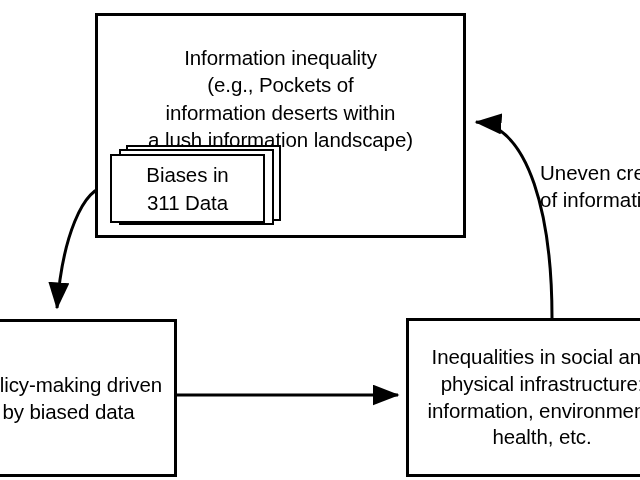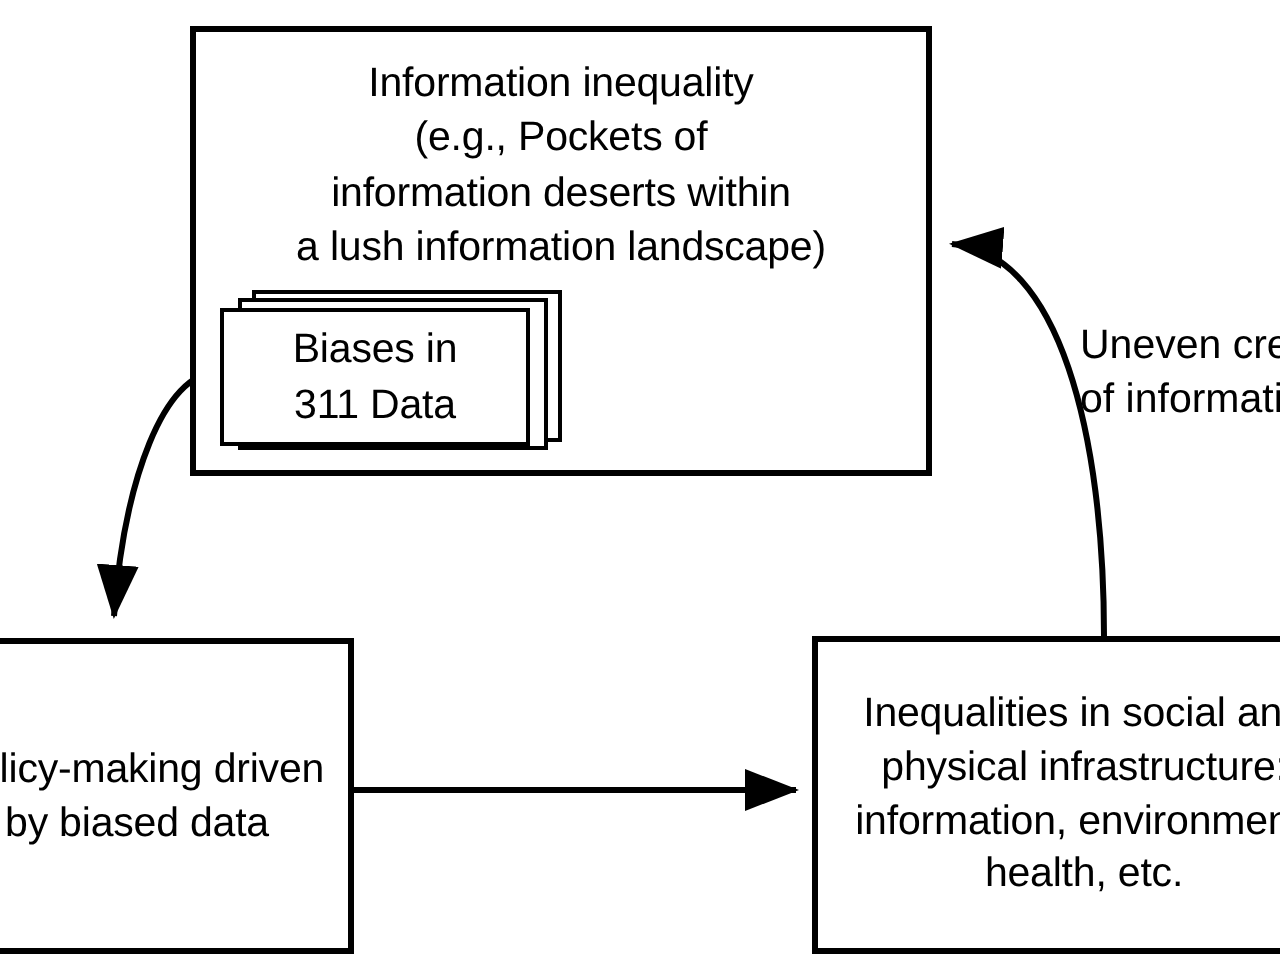--- a/index.html
+++ b/index.html
@@ -41,21 +41,21 @@
   }
 
   
   #box-information-inequality {
     left: 95px;
     top: 13px;
     width: 371px;
     height: 225px;
     align-items: flex-start;
     justify-content: center;
-    padding-top: 12px;
+    padding-top: 28px;
   }
 
   
   .stack-wrap {
     position: absolute;
     left: 110px;
     top: 145px;
     width: 175px;
     height: 85px;
   }

